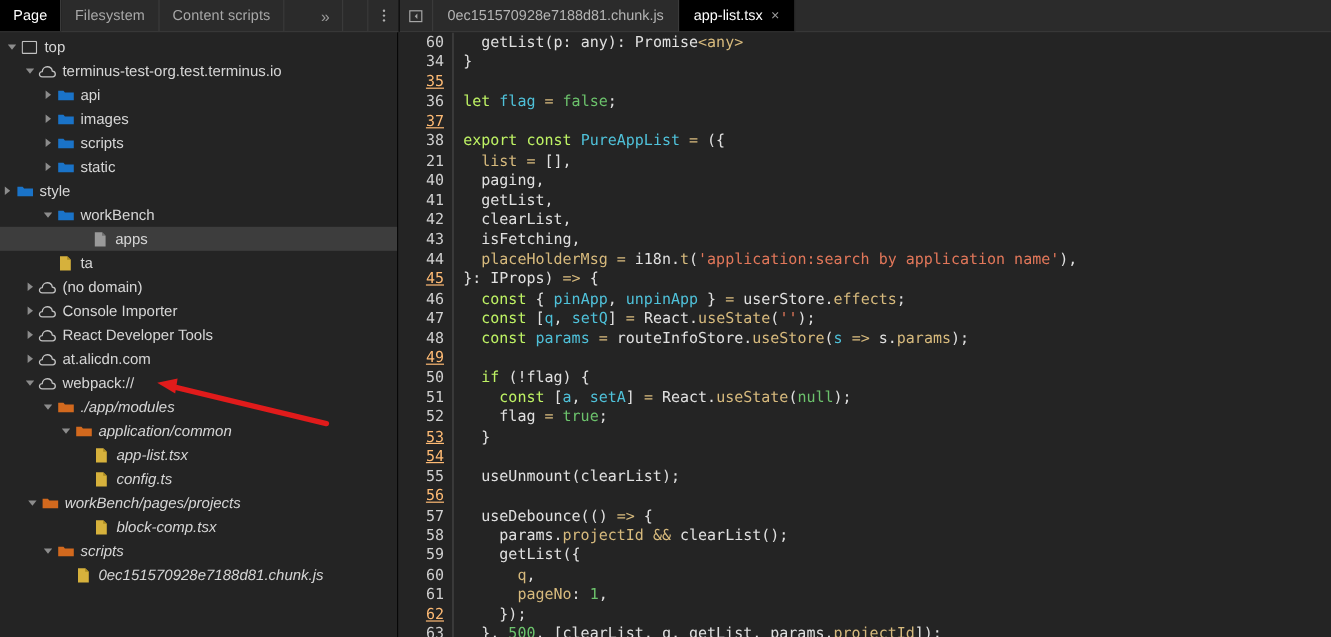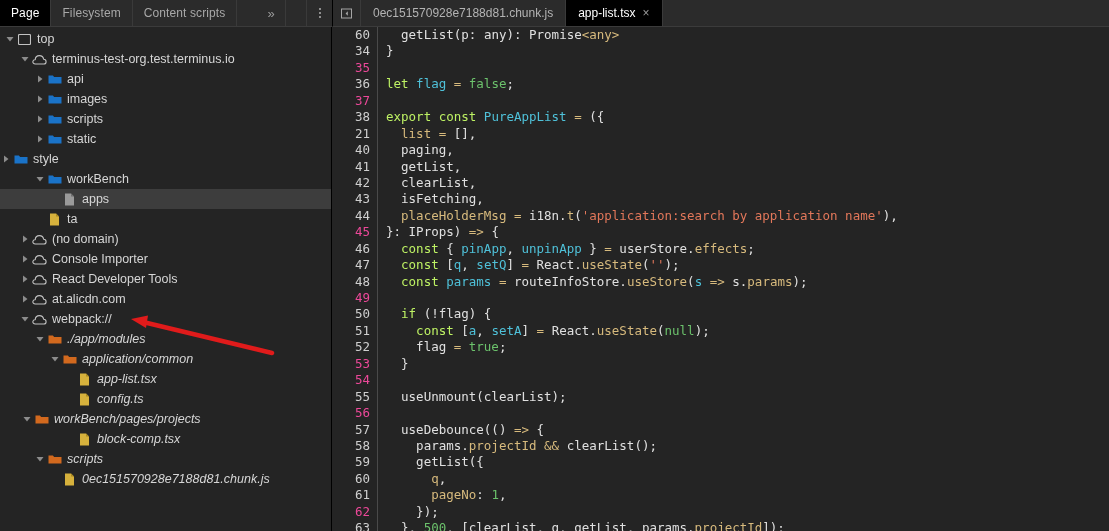--- a/index.html
+++ b/index.html
@@ -84,21 +84,21 @@
 
   
   .editor { flex: 1 1 auto; background: #242424; overflow: hidden; position: relative; }
   .code { display: flex; font-family: "DejaVu Sans Mono", monospace; font-size: 12.5px; line-height: 16.45px; }
   .gutter {
     flex: 0 0 46px; width: 46px; text-align: right; padding-right: 7px;
     color: #cfcfcf; background: #242424; user-select: none;
     border-right: 1px solid #4a4a4a; position: relative;
   }
   .gutter .ln { height: 16.45px; }
-  .gutter .ln.dim { color: #ec4899; }
+  .gutter .ln.dim { color: #fdba74; text-decoration: underline; }
   .lines { flex: 1 1 auto; padding-left: 8px; white-space: pre; }
   .lines .cl { height: 16.45px; }
 
   
   .kw  { color: #bef264; }
   .id  { color: #4fc1d9; }
   .fn  { color: #d7ba7d; }
   .str { color: #e2775a; }
   .num { color: #6cc26c; }
   .bool{ color: #6cc26c; }
@@ -256,21 +256,21 @@
                 <path d="M0.5 2 L7.5 2 L4 6.5 Z" fill="#8c8c8c"></path>
               </svg>
             </span>
             <span class="ico">
               <svg width="14" height="11" viewBox="0 0 14 11">
                 <path d="M0.5 1.6 h4.4 l1.2 1.4 h7.4 v6.6 h-13 Z" fill="#1a73c8"></path>
               </svg>
             </span>
             <span class="lbl">workBench</span>
           </div>
-          <div class="row selected" style="padding-left: 49px; text-align: center;">
+          <div class="row selected" style="padding-left: 63px; text-align: center;">
             <span class="tw"></span>
             <span class="ico">
               <svg width="11" height="13" viewBox="0 0 11 13">
                 <path d="M1 0.5 h6 l3 3 v9 h-9 Z" fill="#9a9a9a"></path>
                 <path d="M7 0.5 v3 h3 Z" fill="#6f6f6f"></path>
               </svg>
             </span>
             <span class="lbl">apps</span>
           </div>
           <div class="row" style="padding-left: 34px;">

